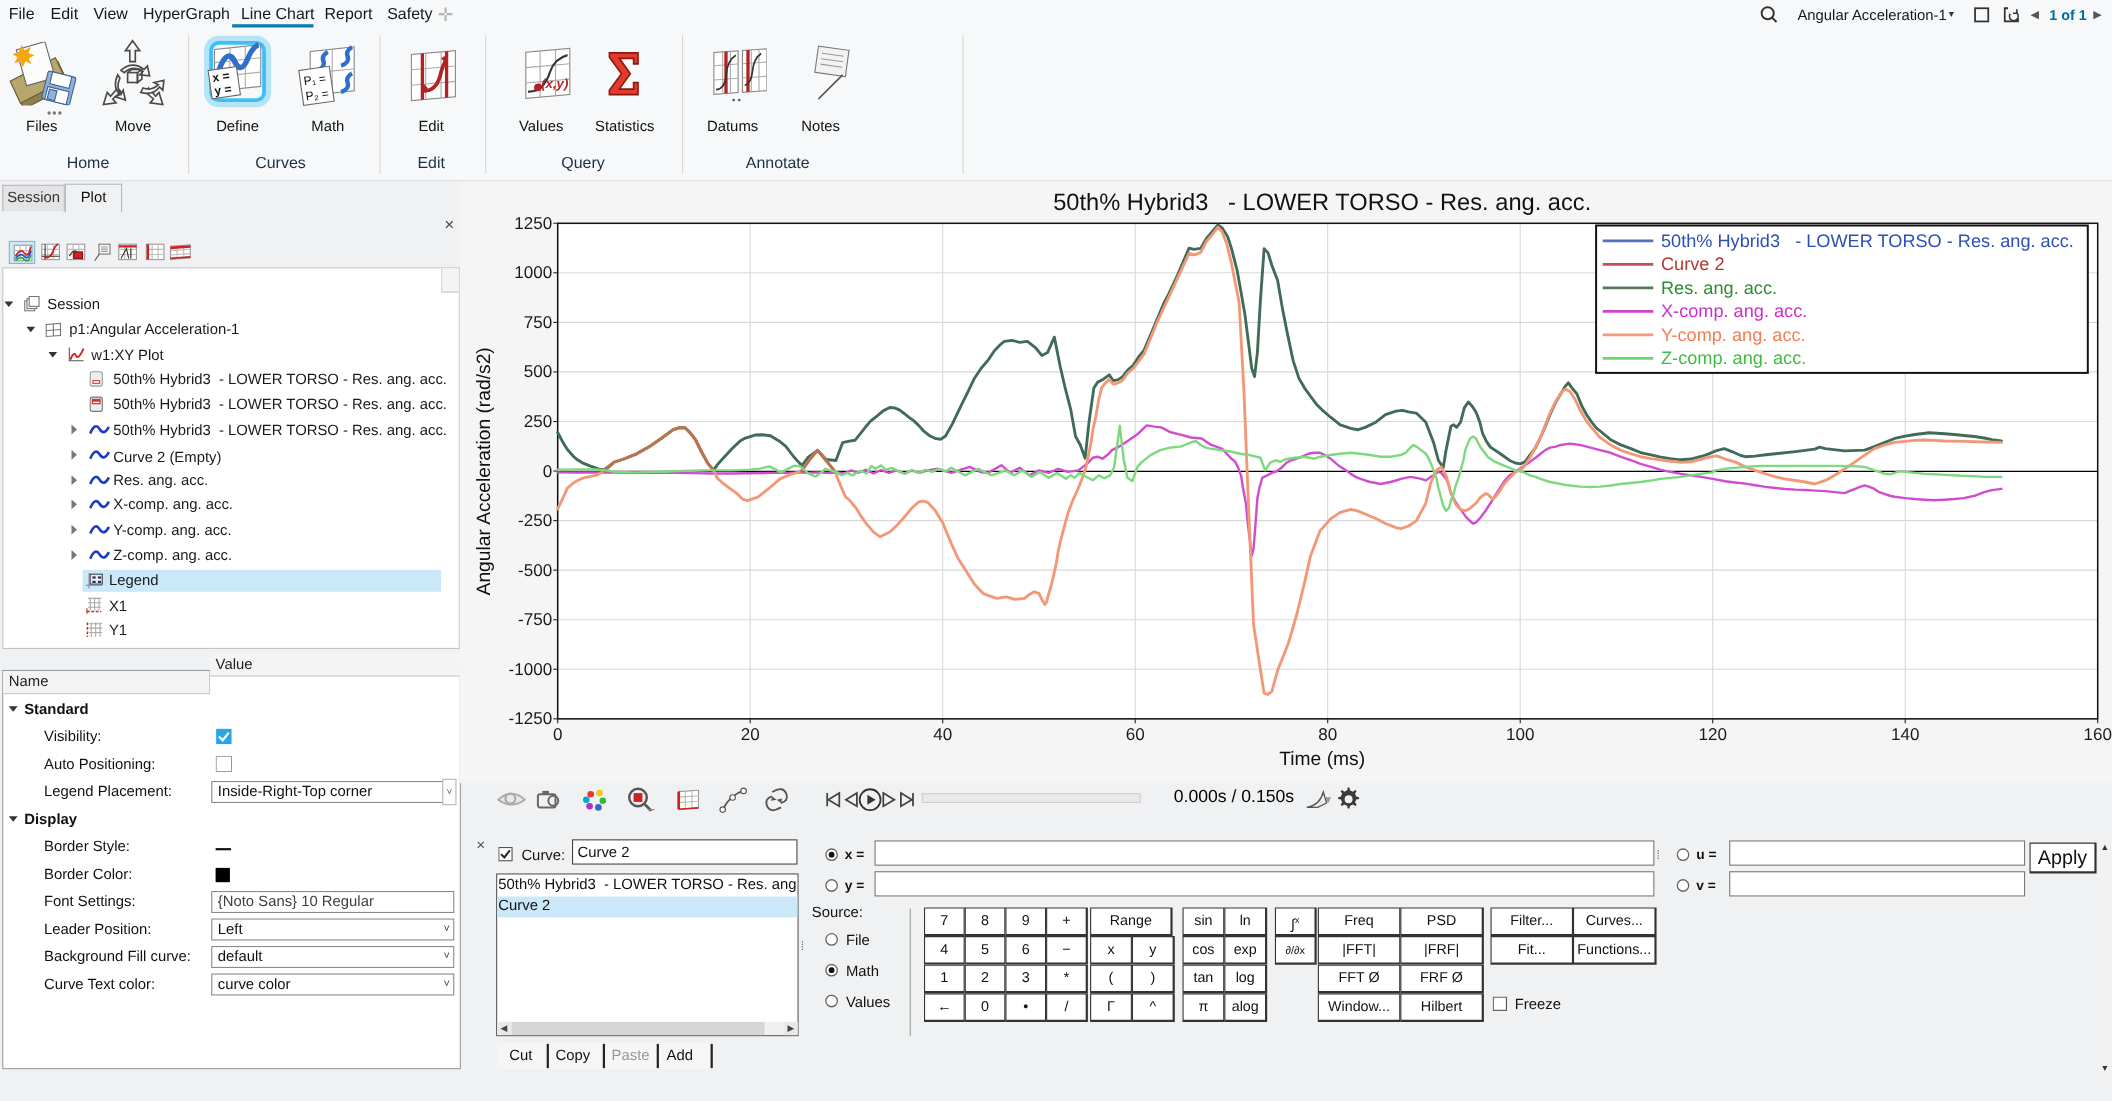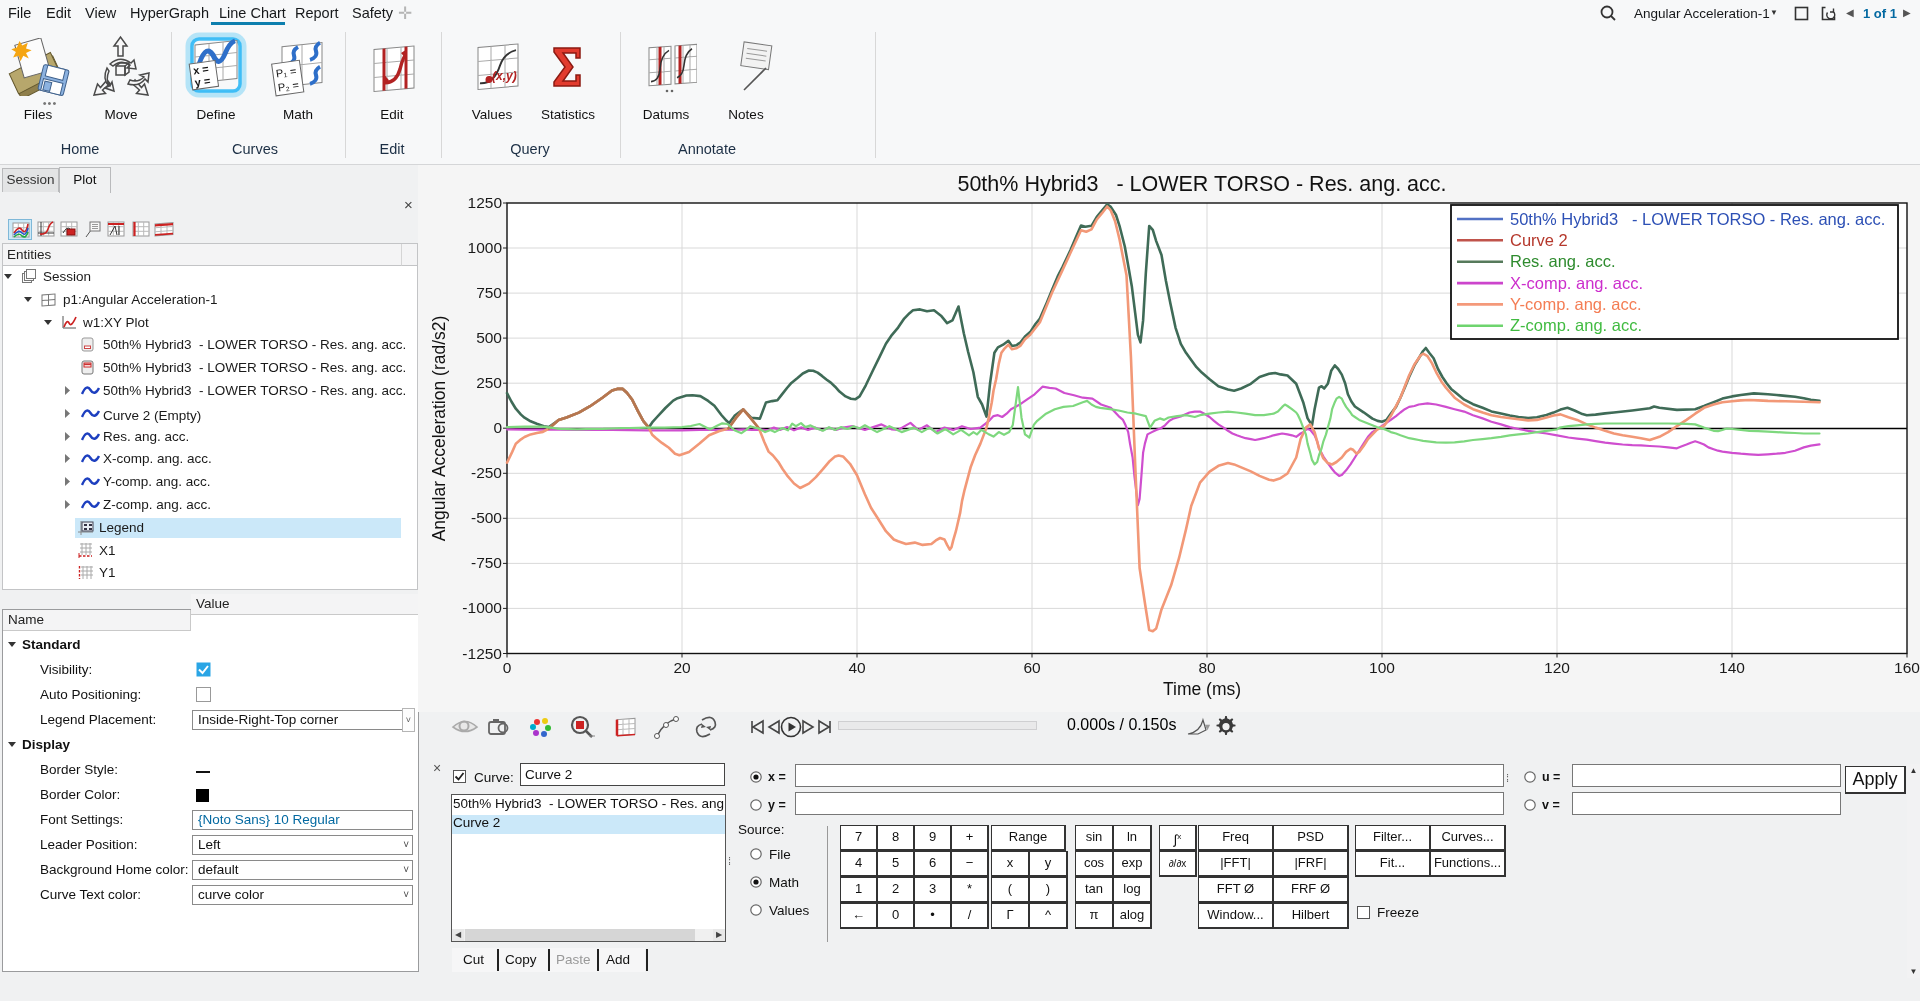--- a/index.html
+++ b/index.html
@@ -195,21 +195,20 @@
       </svg></div>
     <div style="position:absolute;left:152px;top:219px;width:24px;height:21px;box-sizing:border-box"><svg width="22" height="19" style="margin:1px 0 0 1px">
         <g transform="skewY(-4)">
           <rect x="2" y="4" width="18" height="12" fill="#fff" stroke="#999"></rect>
           <path d="M2 8 h18 M2 12 h18 M8 4 v12 M14 4 v12" stroke="#bbb" fill="none"></path>
           <path d="M2 5.5 h18" stroke="#cc2222" stroke-width="2.4"></path>
           <path d="M2 15 h18" stroke="#cc2222" stroke-width="1.6"></path>
         </g>
       </svg></div>
     <div style="position:absolute;left:2px;top:243px;width:416px;height:347px;background:#fff;border:1px solid #c3c4c6;box-sizing:border-box"></div>
-    <div style="position:absolute;left:3px;top:244px;width:398px;height:22px;background:#f4f4f5;border-bottom:1px solid #c3c4c6;font-size:13.5px;color:#222;padding-left:4px;line-height:21px;box-sizing:border-box">Entities</div>
     <div style="position:absolute;left:401px;top:244px;width:16px;height:22px;background:#f4f4f5;border-bottom:1px solid #c3c4c6;border-left:1px solid #d5d5d5;box-sizing:border-box"></div>
     <svg style="position:absolute;left:4px;top:273px" width="10" height="8">
       <path d="M0 1 h8 l-4 5z" fill="#333"></path>
     </svg>
     <svg style="position:absolute;left:21px;top:269px" width="17" height="16">
       <g fill="#fdfdfd" stroke="#777">
         <rect x="1.5" y="4.5" width="9" height="9"></rect>
         <rect x="3.5" y="2.5" width="9" height="9"></rect>
         <rect x="5.5" y="0.5" width="9" height="9"></rect>
       </g>
@@ -329,24 +328,24 @@
     <div style="position:absolute;left:192px;top:710px;width:221px;height:20px;background:#fff;border:1px solid #8a8a8a;box-sizing:border-box;font-size:13.5px;padding:1px 0 0 5px;color:#111;white-space:nowrap;overflow:hidden">Inside-Right-Top corner<span style="position:absolute;right:3px;top:3px;font-size:10px;color:#444">˅</span></div>
     <svg style="position:absolute;left:8px;top:741px" width="10" height="8">
       <path d="M0 1 h8 l-4 5z" fill="#333"></path>
     </svg>
     <div style="position:absolute;left:22px;top:737px;font-size:13.5px;font-weight:bold;color:#111;white-space:nowrap">Display</div>
     <div style="position:absolute;left:40px;top:762px;font-size:13.5px;font-weight:normal;color:#111;white-space:nowrap">Border Style:</div>
     <div style="position:absolute;left:196px;top:771px;width:14px;height:2px;background:#111"></div>
     <div style="position:absolute;left:40px;top:787px;font-size:13.5px;font-weight:normal;color:#111;white-space:nowrap">Border Color:</div>
     <div style="position:absolute;left:196px;top:789px;width:13px;height:13px;background:#000"></div>
     <div style="position:absolute;left:40px;top:812px;font-size:13.5px;font-weight:normal;color:#111;white-space:nowrap">Font Settings:</div>
-    <div style="position:absolute;left:192px;top:810px;width:221px;height:20px;background:#fff;border:1px solid #8a8a8a;box-sizing:border-box;font-size:13.5px;padding:1px 0 0 5px;color:#0369a1">{Noto Sans} 10 Regular</div>
+    <div style="position:absolute;left:192px;top:810px;width:221px;height:20px;background:#fff;border:1px solid #8a8a8a;box-sizing:border-box;font-size:13.5px;padding:1px 0 0 5px;color:#404040">{Noto Sans} 10 Regular</div>
     <div style="position:absolute;left:40px;top:837px;font-size:13.5px;font-weight:normal;color:#111;white-space:nowrap">Leader Position:</div>
     <div style="position:absolute;left:192px;top:835px;width:221px;height:20px;background:#fff;border:1px solid #8a8a8a;box-sizing:border-box;font-size:13.5px;padding:1px 0 0 5px;color:#111;white-space:nowrap;overflow:hidden">Left<span style="position:absolute;right:3px;top:3px;font-size:10px;color:#444">˅</span></div>
-    <div style="position:absolute;left:40px;top:862px;font-size:13.5px;font-weight:normal;color:#111;white-space:nowrap">Background Home color:</div>
+    <div style="position:absolute;left:40px;top:862px;font-size:13.5px;font-weight:normal;color:#111;white-space:nowrap">Background Fill curve:</div>
     <div style="position:absolute;left:192px;top:860px;width:221px;height:20px;background:#fff;border:1px solid #8a8a8a;box-sizing:border-box;font-size:13.5px;padding:1px 0 0 5px;color:#111;white-space:nowrap;overflow:hidden">default<span style="position:absolute;right:3px;top:3px;font-size:10px;color:#444">˅</span></div>
     <div style="position:absolute;left:40px;top:887px;font-size:13.5px;font-weight:normal;color:#111;white-space:nowrap">Curve Text color:</div>
     <div style="position:absolute;left:192px;top:885px;width:221px;height:20px;background:#fff;border:1px solid #8a8a8a;box-sizing:border-box;font-size:13.5px;padding:1px 0 0 5px;color:#111;white-space:nowrap;overflow:hidden">curve color<span style="position:absolute;right:3px;top:3px;font-size:10px;color:#444">˅</span></div>
 <svg width="1502" height="547" style="position:absolute;left:418px;top:165px;background:#f5f5f5" font-family="Liberation Sans, sans-serif" fill="#1a1a1a">
 <rect x="89" y="38" width="1400" height="450.5" fill="#ffffff"></rect>
 <line x1="264" y1="38" x2="264" y2="488.5" stroke="#d9d9d9" stroke-width="1"></line>
       <line x1="439" y1="38" x2="439" y2="488.5" stroke="#d9d9d9" stroke-width="1"></line>
       <line x1="614" y1="38" x2="614" y2="488.5" stroke="#d9d9d9" stroke-width="1"></line>
       <line x1="789" y1="38" x2="789" y2="488.5" stroke="#d9d9d9" stroke-width="1"></line>
       <line x1="964" y1="38" x2="964" y2="488.5" stroke="#d9d9d9" stroke-width="1"></line>

